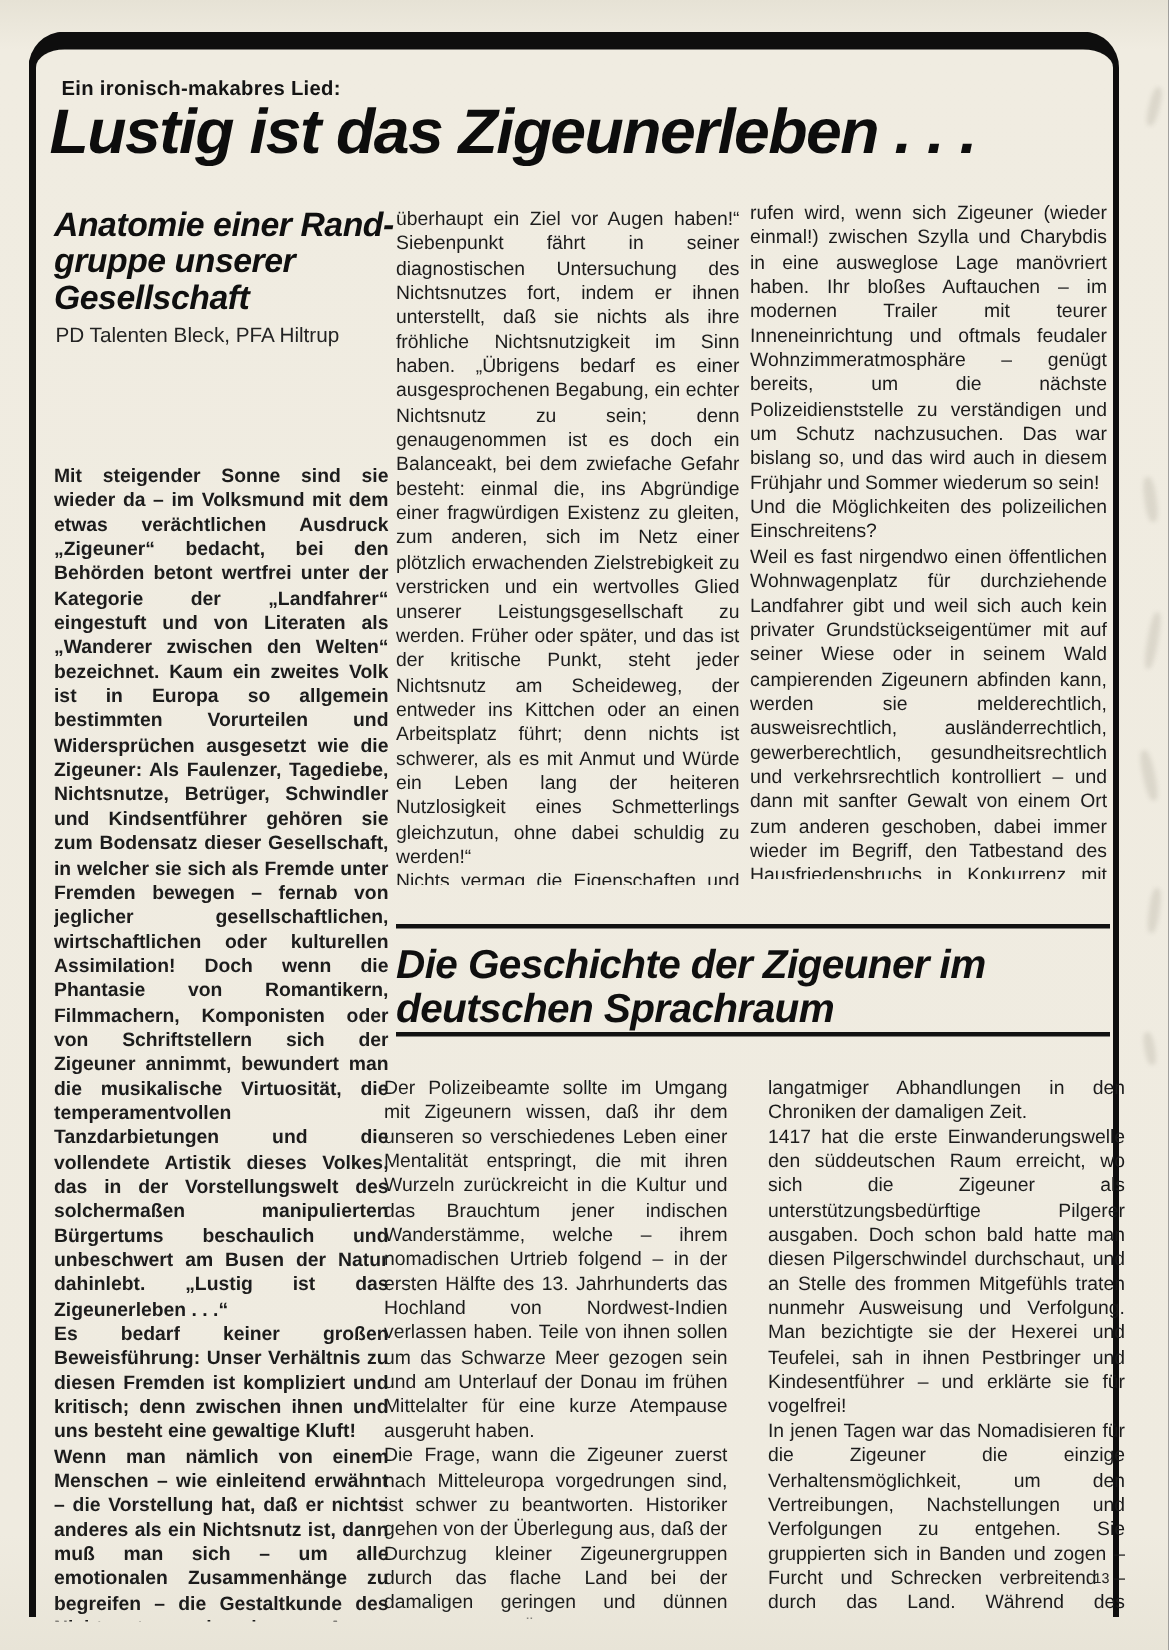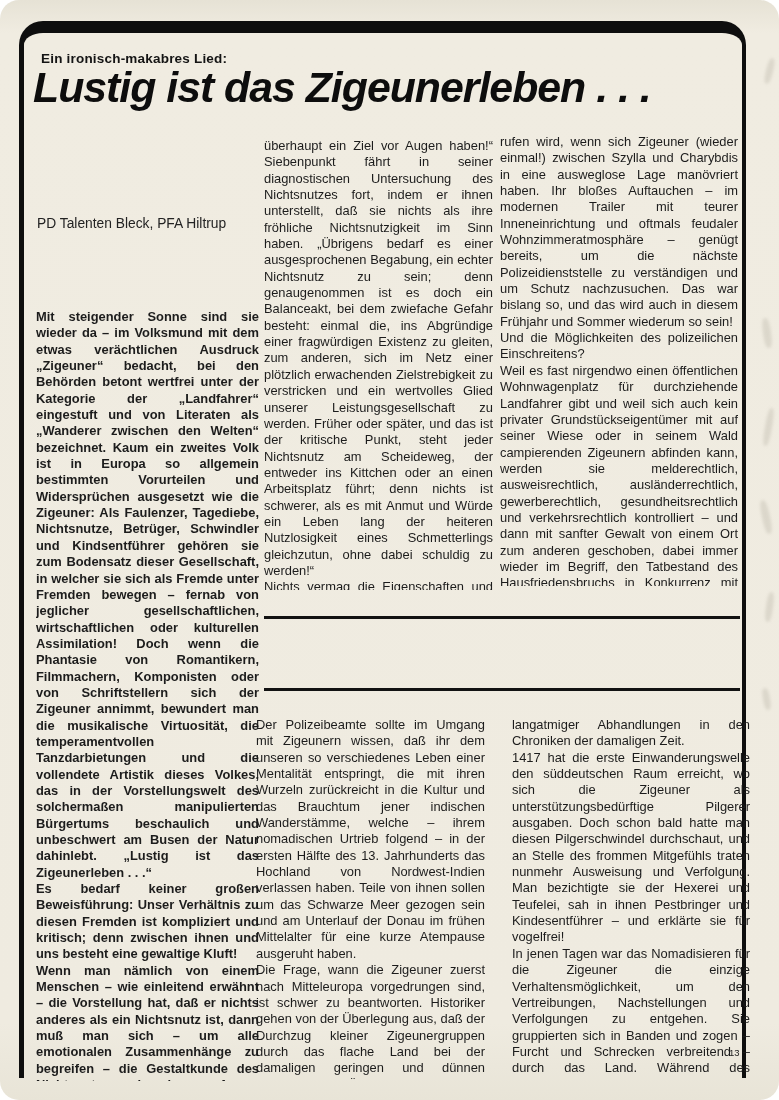--- a/index.html
+++ b/index.html
@@ -2,21 +2,20 @@
 <html lang="de"><head>
 <meta charset="utf-8">
 <style>
   html,body { margin:0; padding:0; }
   .paper {
     position:relative; width:779px; height:1100px;
     background:linear-gradient(180deg,#e6e2d5 0%, #f0ece1 3%, #efebe0 93%, #e8e4d7 100%);
     font-family:"Liberation Sans", sans-serif;
     overflow:hidden;
     color:#1b1b1b;
-    border-radius:19px;
   }
   .frame {
     position:absolute; left:19px; top:21px; width:727px; height:1057px;
     box-sizing:border-box;
     border-top:12px solid #0e0e0e;
     border-left:5px solid #0e0e0e;
     border-right:4px solid #0e0e0e;
     border-radius:24px 24px 0 0;
   }
   .kicker {
@@ -83,33 +82,38 @@
   <div class="artifact art4"></div>
   <div class="artifact art5"></div>
   <div class="artifact art6"></div>
 
   <div class="frame"></div>
 
   <div class="kicker">Ein ironisch-makabres Lied:</div>
 
   <h1 class="main-title">Lustig ist das Zigeunerleben . . .</h1>
 
+  <div class="a1-heading">Anatomie einer Rand-
+gruppe unserer
+Gesellschaft</div>
 
   <div class="byline">PD Talenten Bleck, PFA Hiltrup</div>
 
   <div class="bodycol col1">Mit steigender Sonne sind sie wieder da – im Volksmund mit dem etwas verächtlichen Ausdruck „Zigeuner“ bedacht, bei den Behörden betont wertfrei unter der Kategorie der „Landfahrer“ eingestuft und von Literaten als „Wanderer zwischen den Welten“ bezeichnet. Kaum ein zweites Volk ist in Europa so allgemein bestimmten Vorurteilen und Widersprüchen ausgesetzt wie die Zigeuner: Als Faulenzer, Tagediebe, Nichtsnutze, Betrüger, Schwindler und Kindsentführer gehören sie zum Bodensatz dieser Gesellschaft, in welcher sie sich als Fremde unter Fremden bewegen – fernab von jeglicher gesellschaftlichen, wirtschaftlichen oder kulturellen Assimilation! Doch wenn die Phantasie von Romantikern, Filmmachern, Komponisten oder von Schriftstellern sich der Zigeuner annimmt, bewundert man die musikalische Virtuosität, die temperamentvollen Tanzdarbietungen und die vollendete Artistik dieses Volkes, das in der Vorstellungswelt des solchermaßen manipulierten Bürgertums beschaulich und unbeschwert am Busen der Natur dahinlebt. „Lustig ist das Zigeunerleben . . .“
 Es bedarf keiner großen Beweisführung: Unser Verhältnis zu diesen Fremden ist kompliziert und kritisch; denn zwischen ihnen und uns besteht eine gewaltige Kluft!
 Wenn man nämlich von einem Menschen – wie einleitend erwähnt – die Vorstellung hat, daß er nichts anderes als ein Nichtsnutz ist, dann muß man sich – um alle emotionalen Zusammenhänge zu begreifen – die Gestaltkunde des Nichtsnutzes einmal vor Augen führen. Amadeus Siebenpunkt bezeichnet denn auch einen Nichtsnutz als einen Menschen, „der keinem anderen etwas nützt, höchstens seiner eigenen guten Laune. Doch ist er wiederum deshalb noch kein Versager, der sich auf schiefer Bahn bewegt. Ihm mangelt es weniger an Talenten als an Ausdauer und Stetigkeit, mit den Pfunden zu wuchern; weniger an Charakter als an Verläßlichkeit. Er ist für vieles brauchbar, ausgenommen für Vollbeschäftigung. Nichtsnutze wollen mühelos ans Ziel kommen, so sie</div>
   <div class="bodycol col2">überhaupt ein Ziel vor Augen haben!“ Siebenpunkt fährt in seiner diagnostischen Untersuchung des Nichtsnutzes fort, indem er ihnen unterstellt, daß sie nichts als ihre fröhliche Nichtsnutzigkeit im Sinn haben. „Übrigens bedarf es einer ausgesprochenen Begabung, ein echter Nichtsnutz zu sein; denn genaugenommen ist es doch ein Balanceakt, bei dem zwiefache Gefahr besteht: einmal die, ins Abgründige einer fragwürdigen Existenz zu gleiten, zum anderen, sich im Netz einer plötzlich erwachenden Zielstrebigkeit zu verstricken und ein wertvolles Glied unserer Leistungsgesellschaft zu werden. Früher oder später, und das ist der kritische Punkt, steht jeder Nichtsnutz am Scheideweg, der entweder ins Kittchen oder an einen Arbeitsplatz führt; denn nichts ist schwerer, als es mit Anmut und Würde ein Leben lang der heiteren Nutzlosigkeit eines Schmetterlings gleichzutun, ohne dabei schuldig zu werden!“
 Nichts vermag die Eigenschaften und das Wesen eines Zigeuners besser zu umreißen, als diese sozialkritische Betrachtung des Nichtsnutzes von Siebenpunkt – und keiner spürt das deutlicher als die Polizei, die immer schon dann ge-</div>
   <div class="bodycol col3">rufen wird, wenn sich Zigeuner (wieder einmal!) zwischen Szylla und Charybdis in eine ausweglose Lage manövriert haben. Ihr bloßes Auftauchen – im modernen Trailer mit teurer Inneneinrichtung und oftmals feudaler Wohnzimmeratmosphäre – genügt bereits, um die nächste Polizeidienststelle zu verständigen und um Schutz nachzusuchen. Das war bislang so, und das wird auch in diesem Frühjahr und Sommer wiederum so sein!
 Und die Möglichkeiten des polizeilichen Einschreitens?
 Weil es fast nirgendwo einen öffentlichen Wohnwagenplatz für durchziehende Landfahrer gibt und weil sich auch kein privater Grundstückseigentümer mit auf seiner Wiese oder in seinem Wald campierenden Zigeunern abfinden kann, werden sie melderechtlich, ausweisrechtlich, ausländerrechtlich, gewerberechtlich, gesundheitsrechtlich und verkehrsrechtlich kontrolliert – und dann mit sanfter Gewalt von einem Ort zum anderen geschoben, dabei immer wieder im Begriff, den Tatbestand des Hausfriedensbruchs in Konkurrenz mit anderen strafbaren oder mit Strafe bedrohten Handlungen zu begehen!</div>
 
   <div class="rule rule-top"></div>
+  <div class="a2-heading">Die Geschichte der Zigeuner im
+deutschen Sprachraum</div>
   <div class="rule rule-bottom"></div>
 
   <div class="bodycol a2col1">Der Polizeibeamte sollte im Umgang mit Zigeunern wissen, daß ihr dem unseren so verschiedenes Leben einer Mentalität entspringt, die mit ihren Wurzeln zurückreicht in die Kultur und das Brauchtum jener indischen Wanderstämme, welche – ihrem nomadischen Urtrieb folgend – in der ersten Hälfte des 13. Jahrhunderts das Hochland von Nordwest-Indien verlassen haben. Teile von ihnen sollen um das Schwarze Meer gezogen sein und am Unterlauf der Donau im frühen Mittelalter für eine kurze Atempause ausgeruht haben.
 Die Frage, wann die Zigeuner zuerst nach Mitteleuropa vorgedrungen sind, ist schwer zu beantworten. Historiker gehen von der Überlegung aus, daß der Durchzug kleiner Zigeunergruppen durch das flache Land bei der damaligen geringen und dünnen polizeilichen Überwachung weder bemerkt noch festgestellt werden konnte. Erst als große Horden vor den Toren der Städte erschienen, wurden sie zum Objekt allgemeinen Interesses und Gegenstand</div>
   <div class="bodycol a2col2">langatmiger Abhandlungen in den Chroniken der damaligen Zeit.
 1417 hat die erste Einwanderungswelle den süddeutschen Raum erreicht, wo sich die Zigeuner als unterstützungsbedürftige Pilgerer ausgaben. Doch schon bald hatte man diesen Pilgerschwindel durchschaut, und an Stelle des frommen Mitgefühls traten nunmehr Ausweisung und Verfolgung. Man bezichtigte sie der Hexerei und Teufelei, sah in ihnen Pestbringer und Kindesentführer – und erklärte sie für vogelfrei!
 In jenen Tagen war das Nomadisieren für die Zigeuner die einzige Verhaltensmöglichkeit, um den Vertreibungen, Nachstellungen und Verfolgungen zu entgehen. Sie gruppierten sich in Banden und zogen – Furcht und Schrecken verbreitend – durch das Land. Während des Dreißigjährigen Krieges tauchten sie in den Söldnerheeren unter oder folgten als Plünderer hinterher.
 Als im Zeitalter des Absolutismus in Frankreich die grausame Hinrichtung der dort umherstreunenden Zigeuner ein-</div>
 
   <div class="pagenum">13</div>

